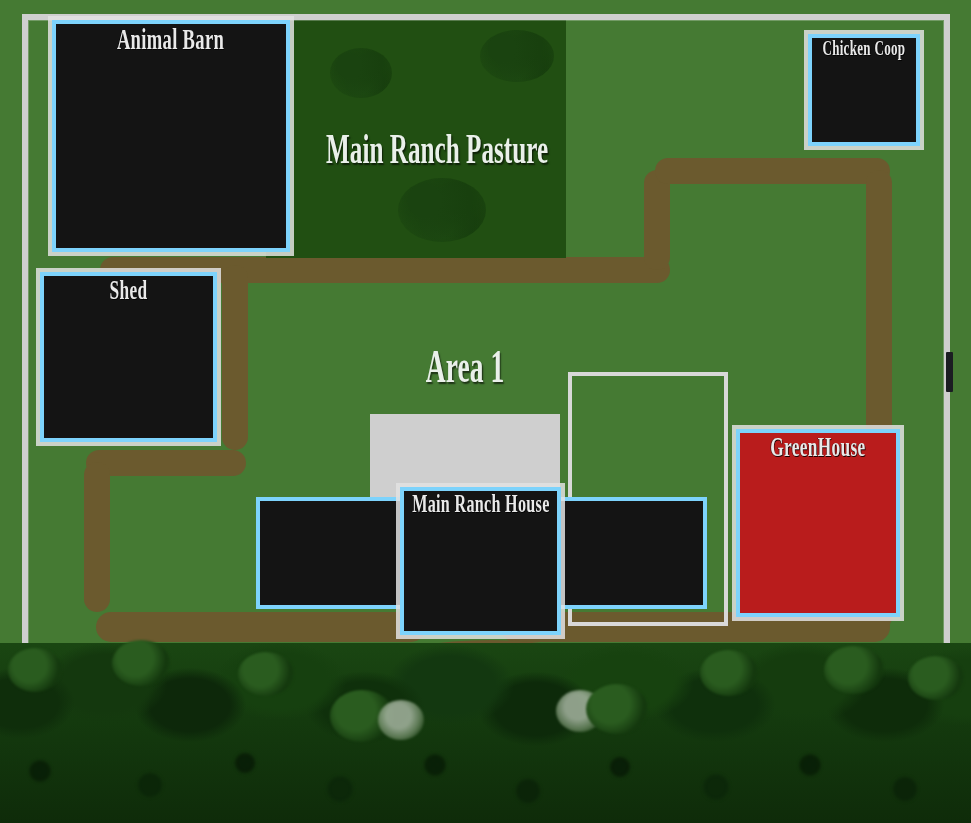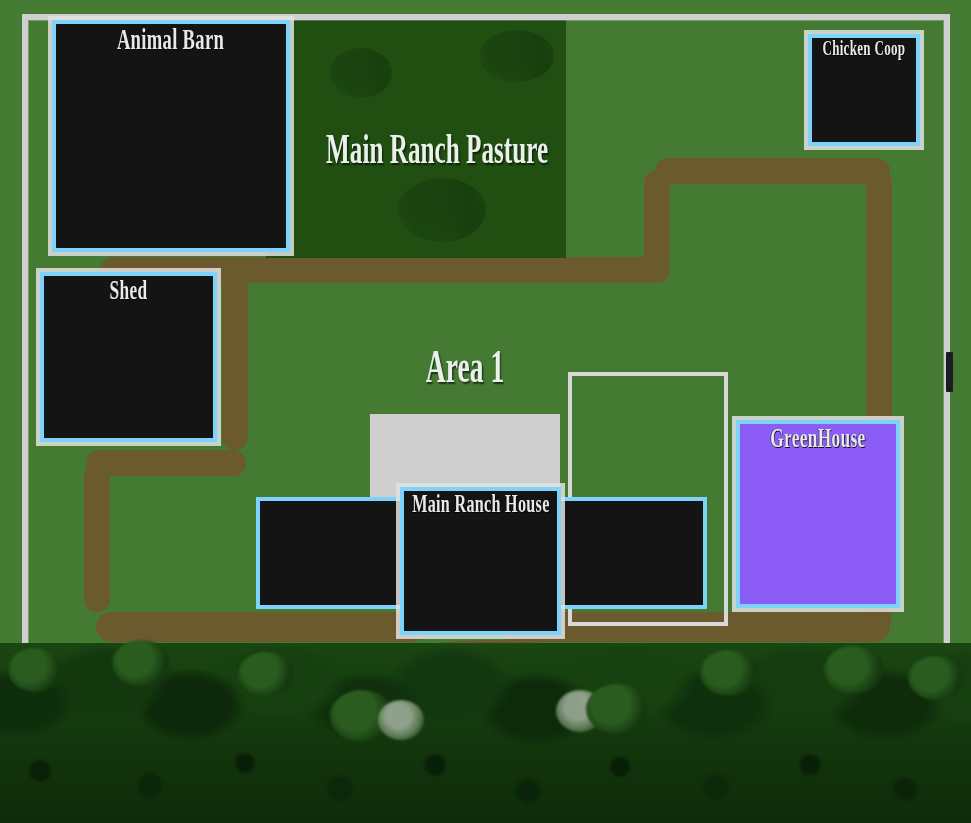--- a/index.html
+++ b/index.html
@@ -96,21 +96,21 @@
     background: #141414;
     border: 4px solid #7dd3fc;
     box-sizing: border-box;
     box-shadow: 0 0 0 4px rgba(226,226,226,0.85);
     display: flex;
     align-items: flex-start;
     justify-content: center;
     overflow: hidden;
   }
   .building.no-halo { box-shadow: none; }
-  .building.greenhouse { background: #8b5cf6; }
+  .building.greenhouse { background: #b91c1c; margin-top: 9px; }
 
   .bld-label {
     color: #e9e9e9;
     font-family: "Liberation Serif", "DejaVu Serif", serif;
     font-weight: 700;
     letter-spacing: 0.5px;
     transform: scaleX(0.62);
     transform-origin: center center;
     white-space: nowrap;
     text-shadow: 1px 1px 0 rgba(0,0,0,0.85), -1px 0 0 rgba(0,0,0,0.5);

